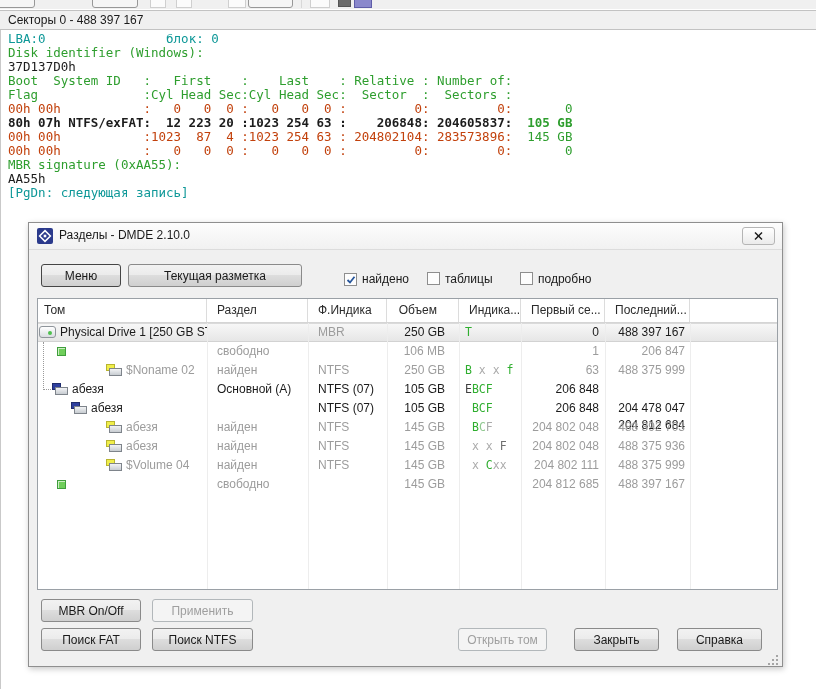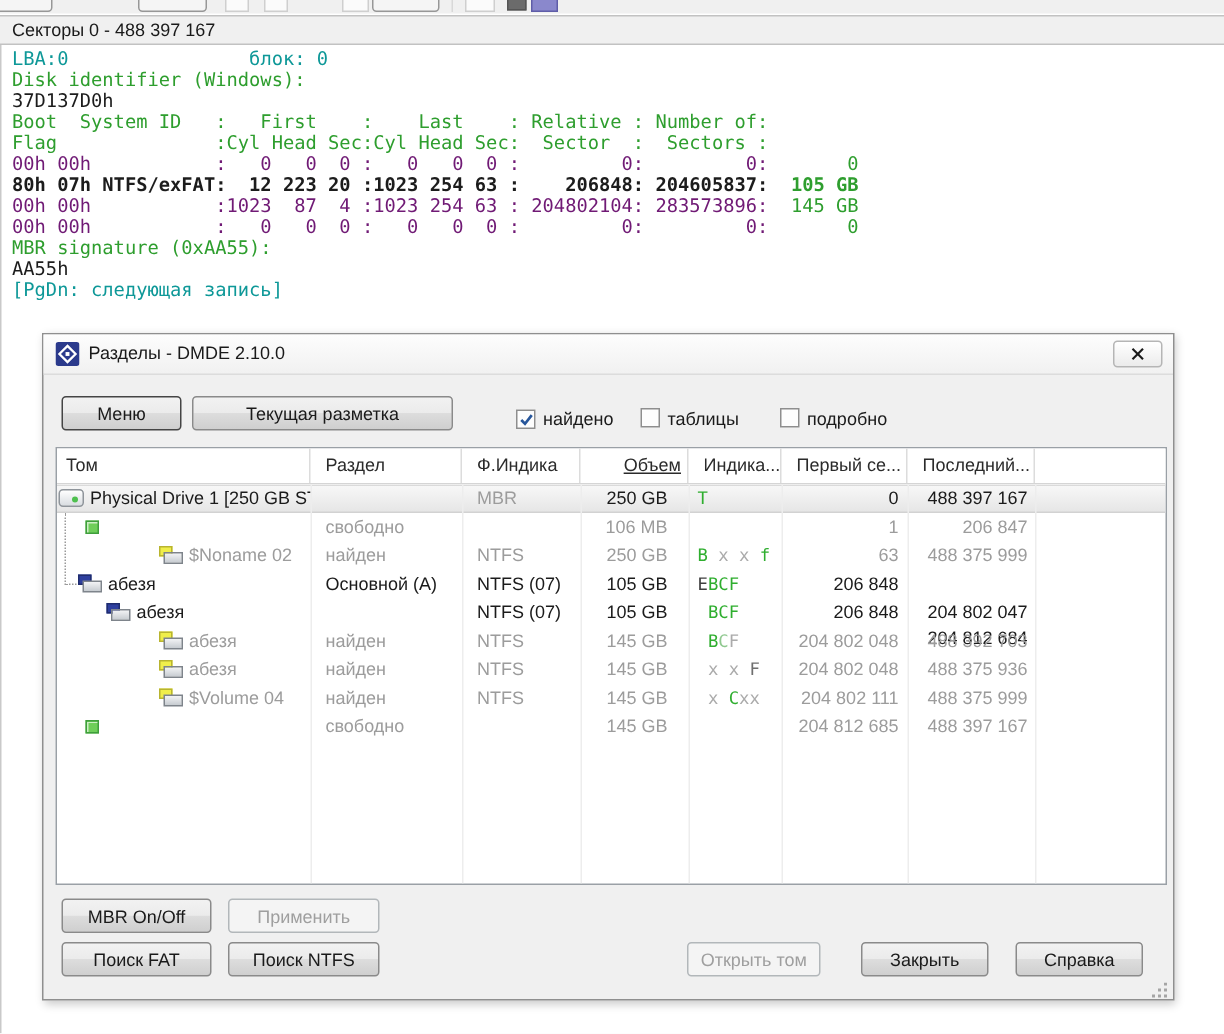--- a/index.html
+++ b/index.html
@@ -15,21 +15,21 @@
   .tb-purple{background:#8a88cc;border:1px solid #5f5da8;}
   
   .app-edge{position:absolute;left:0;top:10px;width:1px;height:679px;background:#c9c9c9;}
   .sector-bar{position:absolute;left:0;top:10px;width:816px;height:20px;background:#f0f0f0;
               border-top:1px solid #c2c2c2;border-bottom:1px solid #c2c2c2;box-sizing:border-box;
               line-height:18px;padding-left:8px;color:#1a1a1a;}
   
   .hex-view{position:absolute;left:8px;top:32px;width:800px;font-family:"DejaVu Sans Mono","Liberation Mono",monospace;
             font-size:12.5px;line-height:14px;white-space:pre;cursor:text;}
   .hex-view .b{font-weight:bold;}
-  .h-t{color:#0e9898;} .h-g{color:#2e9e2e;} .h-k{color:#1c1c1c;} .h-x{color:#701a75;}
+  .h-t{color:#0e9898;} .h-g{color:#2e9e2e;} .h-k{color:#1c1c1c;} .h-x{color:#c2410c;}
   
   .dialog{position:absolute;left:28px;top:222px;width:755px;height:445px;background:#f0f0f0;
           border:1px solid #8f8f8f;box-sizing:border-box;box-shadow:1px 2px 6px rgba(0,0,0,.22);}
   .titlebar{position:relative;height:26px;background:linear-gradient(#fdfdfd,#f1f1f1);
             border-bottom:1px solid #dcdcdc;}
   .app-icon{position:absolute;left:8px;top:5px;width:16px;height:16px;}
   .title{position:absolute;left:30px;top:5px;color:#1a1a1a;}
   .close-btn{position:absolute;right:7px;top:4px;width:33px;height:18px;box-sizing:border-box;
              border:1px solid #b5b5b5;border-radius:3px;background:linear-gradient(#ffffff,#ebebeb);
              padding:0;cursor:default;}
@@ -145,21 +145,21 @@
             <span class="box"></span>
             <span>подробно</span>
           </div>
         </div>
 
       <div class="table">
         <div class="thead" id="thead">
             <div class="hcell" style="left: 0px; width: 169px; padding: 0px 4px 0px 6px;">Том</div>
             <div class="hcell" style="left: 169px; width: 101px; padding: 0px 4px 0px 10px;">Раздел</div>
             <div class="hcell" style="left: 270px; width: 79px; padding: 0px 4px 0px 10px;">Ф.Индика</div>
-            <div class="hcell num" style="left: 349px; width: 72px; padding: 0px 4px 0px 4px; text-decoration: underline;">Объем</div>
+            <div class="hcell num" style="left: 349px; width: 72px; padding: 0px 21px 0px 4px;">Объем</div>
             <div class="hcell" style="left: 421px; width: 62px; padding: 0px 4px 0px 10px;">Индика...</div>
             <div class="hcell" style="left: 483px; width: 84px; padding: 0px 4px 0px 10px;">Первый се...</div>
             <div class="hcell" style="left: 567px; width: 85px; padding: 0px 4px 16px 10px;">Последний...</div>
             <div class="hcell" style="left: 652px; width: 87px; border-right: none;"></div>
           </div>
         <div class="tbody" id="tbody">
             <div class="row t-dark sel" style="top: 0px;">
               <div class="cell" style="left: 0px; width: 169px;">
                 <span class="ticon ico-drive" style="left: 1px;"></span>
                 <span style="position: absolute; left: 22px;">Physical Drive 1 [250 GB ST...</span>
@@ -218,21 +218,21 @@
                   <span class="back"></span>
                   <span class="front"></span>
                 </span>
                 <span style="position: absolute; left: 53px;">абезя</span>
               </div>
               <div class="cell" style="left: 169px; width: 101px; padding: 0px 4px 0px 10px;"></div>
               <div class="cell" style="left: 270px; width: 79px; padding: 0px 4px 0px 10px;">NTFS (07)</div>
               <div class="cell num" style="left: 349px; width: 72px; padding: 0px 14px 0px 4px;">105 GB</div>
               <div class="cell ind-cell" style="left: 421px; width: 62px; padding: 0px 4px 0px 6px;"><span class="i-ik"> </span><span class="i-ig">BCF</span></div>
               <div class="cell num" style="left: 483px; width: 84px; padding: 0px 6px 0px 4px;">206 848</div>
-              <div class="cell num" style="left: 567px; width: 85px; padding: 0px 5px 0px 4px;">204 802 047</div>
+              <div class="cell num" style="left: 567px; width: 85px; padding: 0px 5px 0px 4px;">204 478 047</div>
             </div>
             <div class="row t-dim" style="top: 95px;">
               <div class="cell" style="left: 0px; width: 169px;">
                 <span class="ticon ico-part yellow" style="left: 68px;">
                   <span class="back"></span>
                   <span class="front"></span>
                 </span>
                 <span style="position: absolute; left: 88px;">абезя</span>
               </div>
               <div class="cell" style="left: 169px; width: 101px; padding: 0px 4px 0px 10px;">найден</div>

